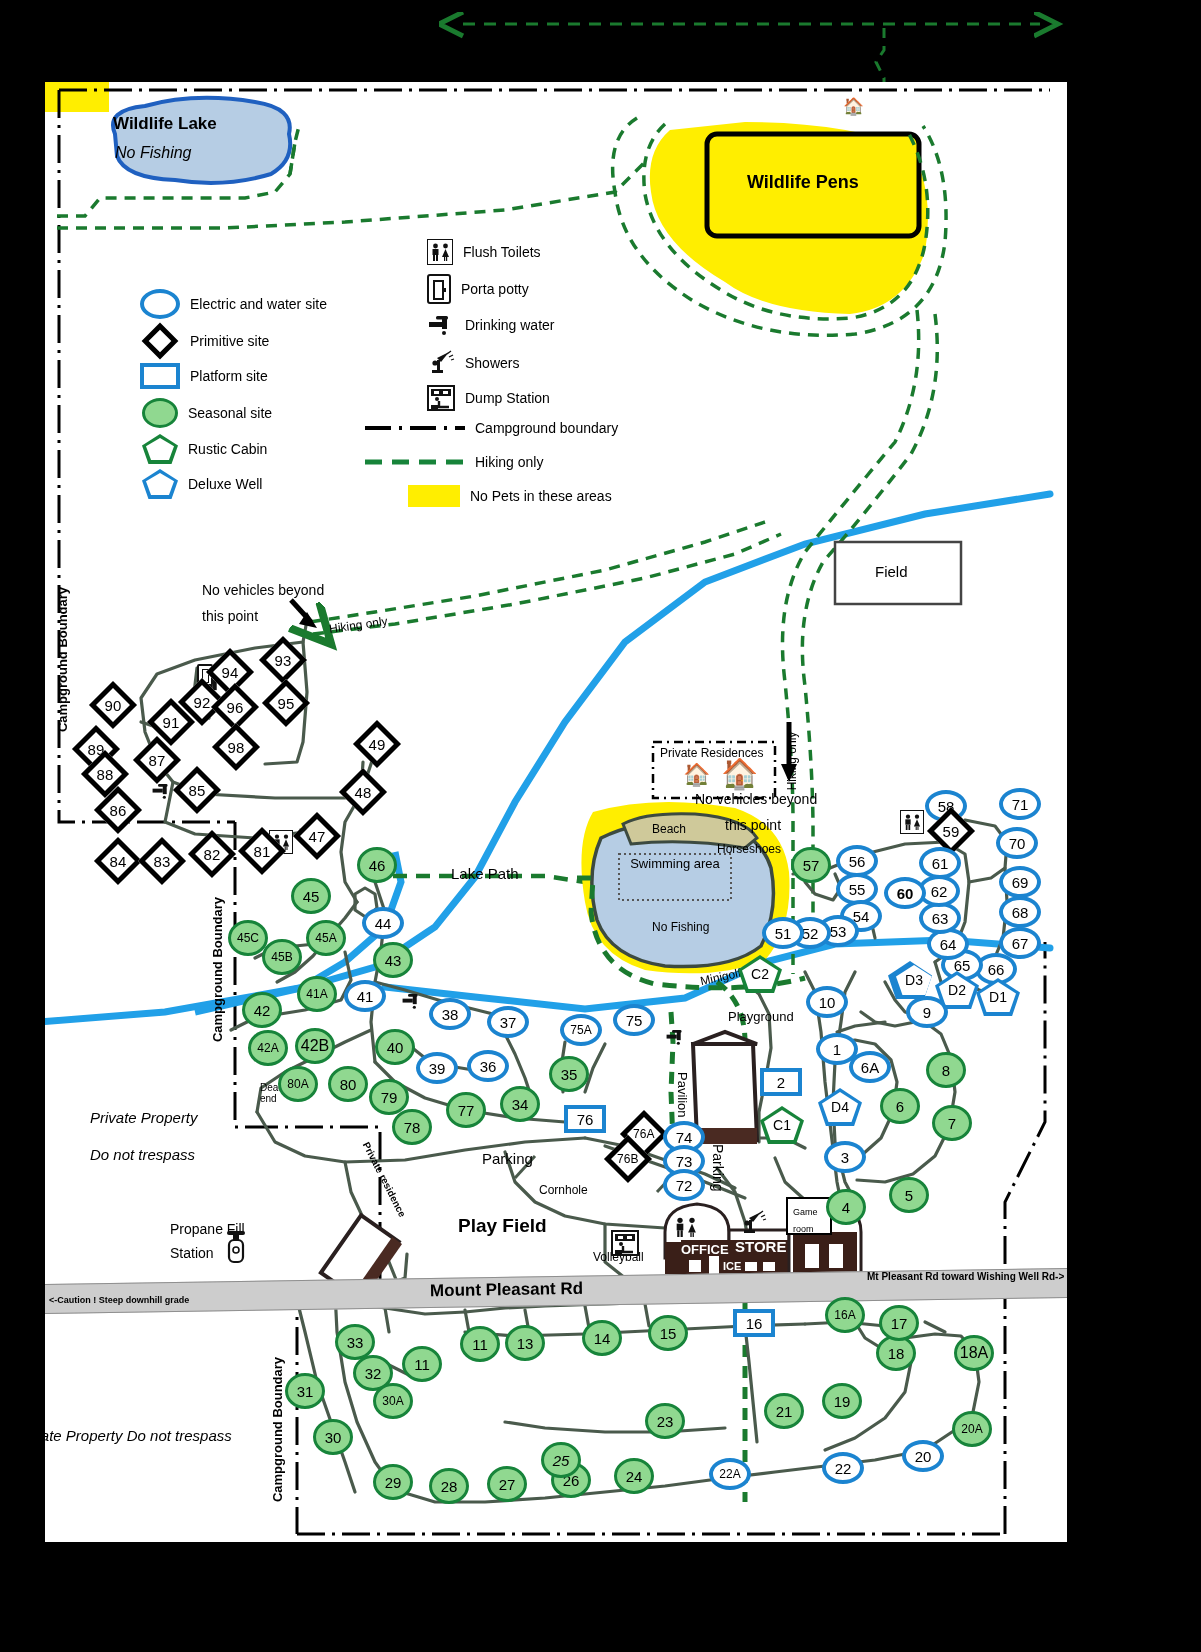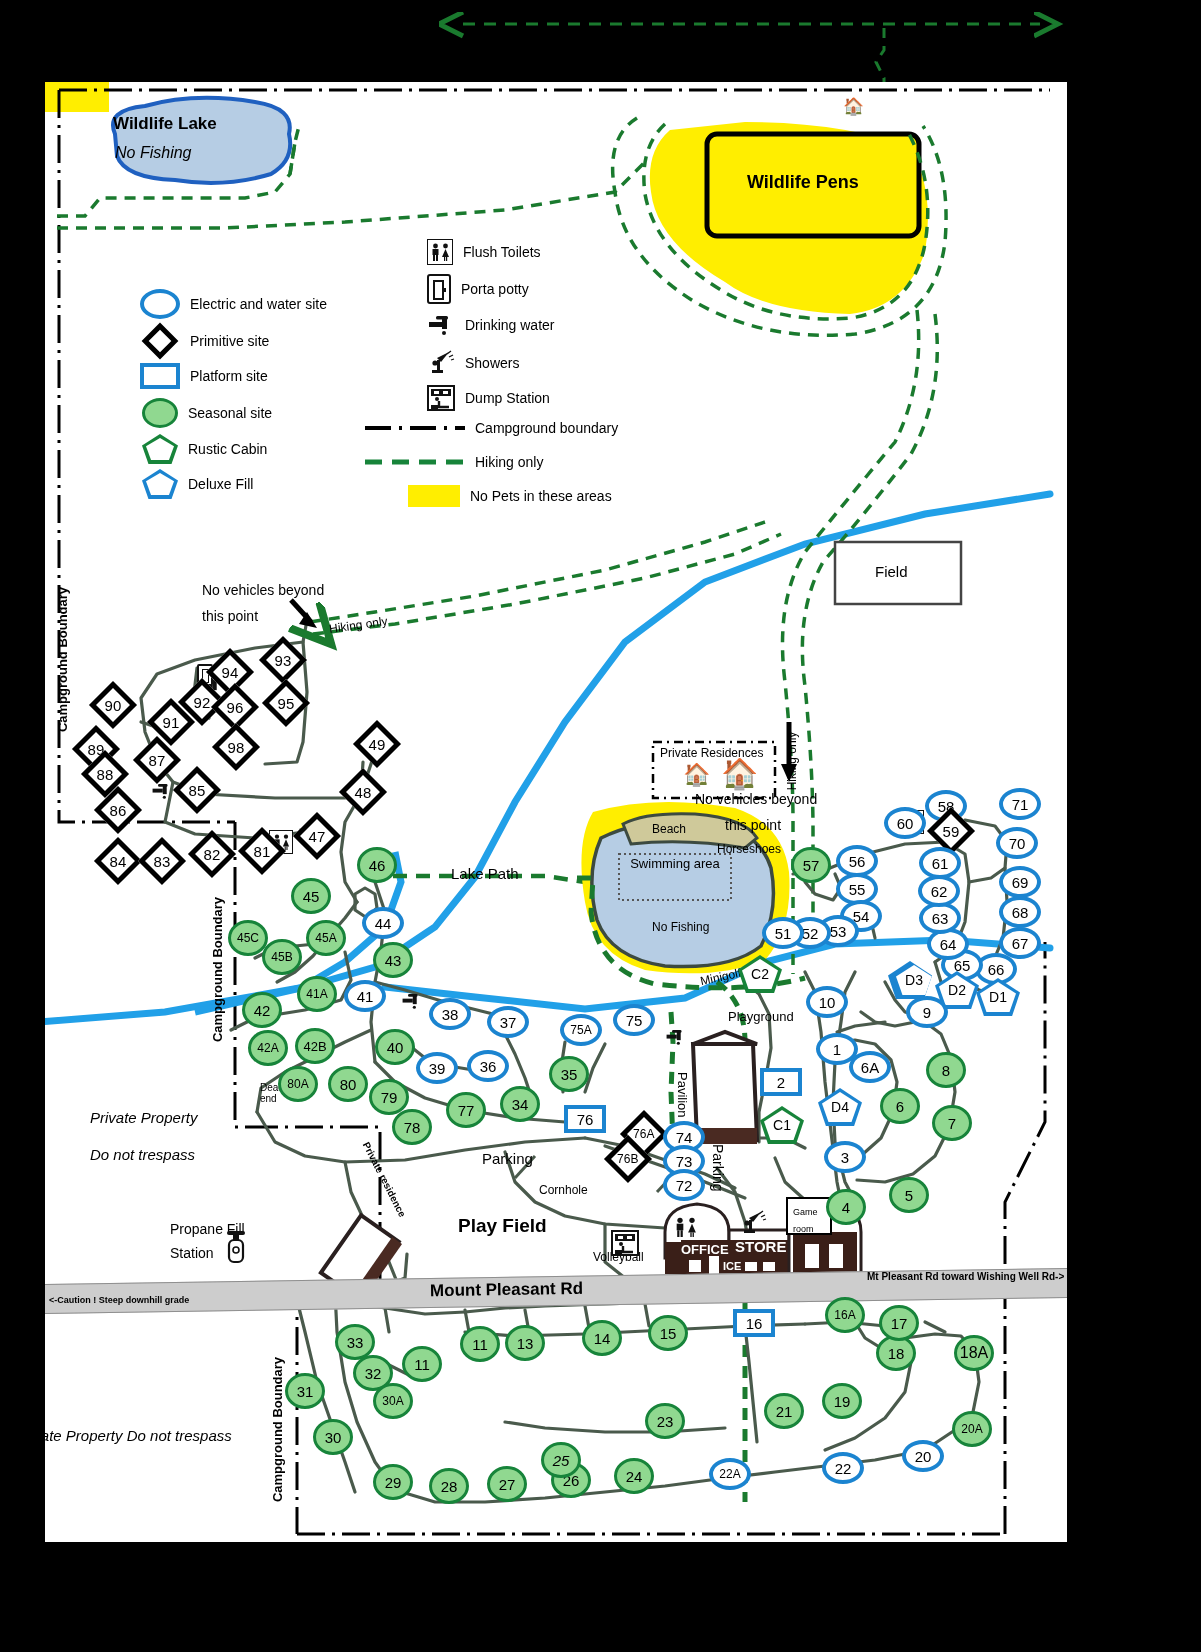--- a/index.html
+++ b/index.html
@@ -311,21 +311,21 @@
       <div class="lg-row" style="left:97px; top:316px;">
         <div class="sw-green"></div>
         <div class="lg-txt">Seasonal site</div>
       </div>
       <div class="lg-row" style="left:97px; top:352px;">
         <div class="sw-pent-g"></div>
         <div class="lg-txt">Rustic Cabin</div>
       </div>
       <div class="lg-row" style="left:97px; top:387px;">
         <div class="sw-pent-b"></div>
-        <div class="lg-txt">Deluxe Fill</div>
+        <div class="lg-txt">Deluxe Well</div>
       </div>
     </div>
 
     <div>
       <div class="lg-row" style="left:382px; top:157px;">
         <div style="width:26px;height:26px;border:1.5px solid #111;display:flex;align-items:center;justify-content:center;gap:1px;">
           <svg width="9" height="18" viewBox="0 0 9 18">
               <circle cx="4.5" cy="3" r="2.4" fill="#111"></circle>
               <path d="M1.5 6h6v6h-6z" fill="#111"></path>
               <path d="M2 12h2v6h-2z M5 12h2v6h-2z" fill="#111"></path>
@@ -635,21 +635,21 @@
         </div>
         <div class="site ew" style="left: 299px; top: 898px;">
           <span>41</span>
         </div>
         <div class="site seasonal" style="left: 197px; top: 910px;">
           <span>42</span>
         </div>
         <div class="site seasonal" style="left: 203px; top: 948px; font-size: 12px;">
           <span>42A</span>
         </div>
-        <div class="site seasonal" style="left: 250px; top: 946px; font-size: 13px;">
+        <div class="site seasonal" style="left: 250px; top: 946px; font-size: 16px;">
           <span>42B</span>
         </div>
         <div class="site seasonal" style="left: 330px; top: 947px;">
           <span>40</span>
         </div>
         <div class="site ew" style="left: 384px; top: 916px;">
           <span>38</span>
         </div>
         <div class="site ew" style="left: 442px; top: 924px;">
           <span>37</span>
@@ -740,21 +740,21 @@
         </div>
         <div class="site ew" style="left: 874px; top: 820px;">
           <span>63</span>
         </div>
         <div class="site ew" style="left: 873px; top: 793px;">
           <span>62</span>
         </div>
         <div class="site ew" style="left: 874px; top: 765px;">
           <span>61</span>
         </div>
-        <div class="site ew" style="left: 839px; top: 725px;">
+        <div class="site ew" style="left: 839px; top: 795px; font-weight: bold;">
           <span>60</span>
         </div>
         <div class="site ew" style="left: 791px; top: 763px;">
           <span>56</span>
         </div>
         <div class="site ew" style="left: 791px; top: 791px;">
           <span>55</span>
         </div>
         <div class="site ew" style="left: 795px; top: 818px;">
           <span>54</span>

